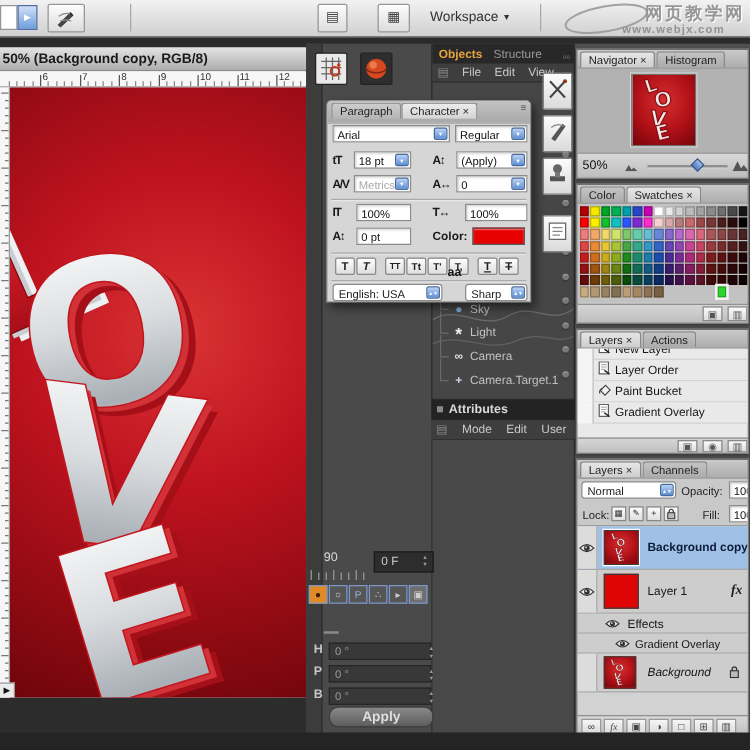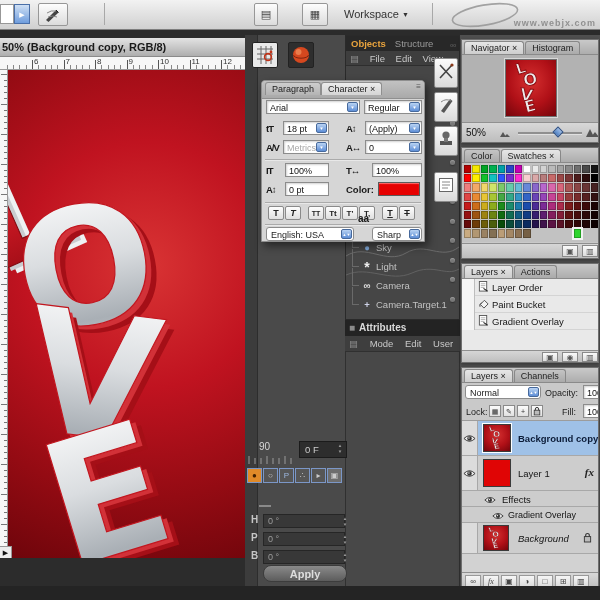--- a/index.html
+++ b/index.html
@@ -169,21 +169,22 @@
   <div class="a ob-btn" style="left:302px;top:3px;width:26px;height:23px;font-size:11px;line-height:21px">▦</div>
   <div class="a" style="left:344px;top:8px;font-size:11px;color:#333">
     <span>Workspace</span>
     <span style="font-size:7px;vertical-align:1px">▼</span>
   </div>
   <div class="a ob-div" style="left:432px"></div>
   <div class="a watermark" style="left:448px;top:0;width:150px;height:30px;opacity:.9">
     <svg width="74" height="28" class="a" style="left:0;top:1px">
       <ellipse cx="37" cy="14" rx="33" ry="10" fill="none" stroke="#9a9a9a" stroke-width="1.6" transform="rotate(-10 37 14)"></ellipse>
     </svg>
-    <div class="a wm-url" style="left:30px;top:18px;width:118px">www.webjx.com</div>
+    <div class="a wm-title" style="left:30px;top:2px;width:118px">网页教学网</div>
+    <div class="a wm-url" style="left:14px;top:18px;width:118px">www.webjx.com</div>
   </div>
 </div>
 <div class="a topstrip"></div>
 
 <div class="a docwin">
   <div class="a doc-title"><span>50% (Background copy, RGB/8)</span></div>
   <div class="a ruler-h" id="ruler-h">
         <div class="tick-major" style="left: 32px;"></div>
         <div class="tick-num" style="left: 34px;">6</div>
         <div class="tick-minor" style="left: 38.3px;"></div>
@@ -706,20 +707,27 @@
       <span class="fico" style="right:22px">▣</span>
       <span class="fico" style="right:2px">▥</span>
     </div>
   </div>
 
   <div class="ps-panel" style="top:228px;height:100px">
     <div class="tabbar">
       <span class="tab active">Layers ×</span><span class="tab">Actions</span>
     </div>
     <div id="history-list">
+          <div class="hist-item" style="margin-top: -8px;">
+            <div class="well"></div>
+            <div class="ic"><svg width="11" height="11" viewBox="0 0 12 12">
+                <use href="#page-sym"></use>
+              </svg></div>
+            <div class="lbl">New Layer</div>
+          </div>
           <div class="hist-item">
             <div class="well"></div>
             <div class="ic"><svg width="11" height="11" viewBox="0 0 12 12">
                 <use href="#page-sym"></use>
               </svg></div>
             <div class="lbl">Layer Order</div>
           </div>
           <div class="hist-item">
             <div class="well"></div>
             <div class="ic"><svg width="11" height="11" viewBox="0 0 12 12">

